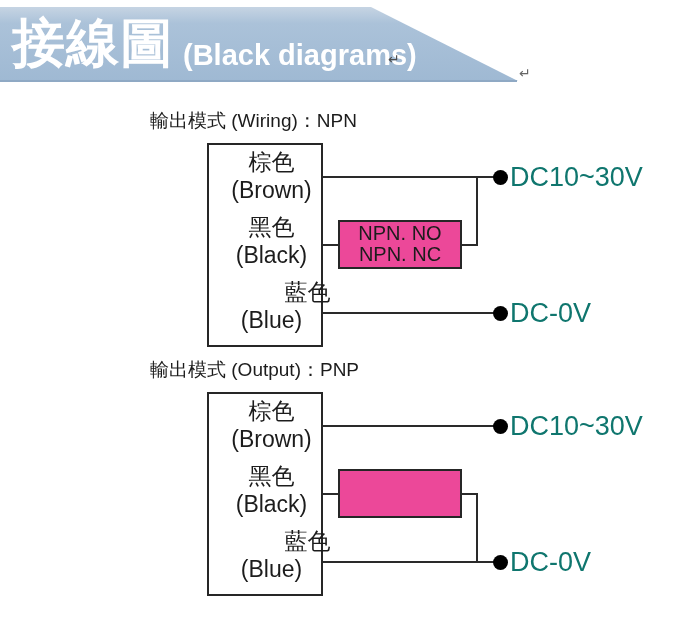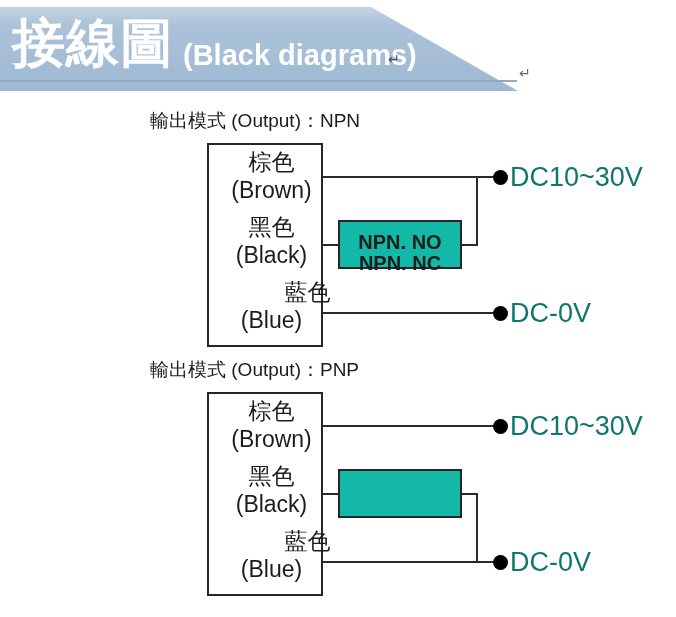--- a/index.html
+++ b/index.html
@@ -2,21 +2,21 @@
 <html><head>
 <meta charset="utf-8">
 <style>
   html,body{margin:0;padding:0;}
   body{
     width:676px;height:617px;position:relative;background:#ffffff;
     font-family:"Liberation Sans","DejaVu Sans",sans-serif;overflow:hidden;
   }
   
   .banner{
-    position:absolute;left:0;top:7px;width:518px;height:84px;
+    position:absolute;left:0;top:7px;width:518px;height:74px;
     clip-path:polygon(0 0,371px 0,518px 100%,0 100%);
     background:linear-gradient(180deg,#c6d4e3 0%,#abc2d9 22%,#9fb9d3 100%);
   }
   .banner-underline{
     position:absolute;left:0;top:80px;width:517px;height:2px;background:#8fa9c4;
   }
   .banner-title-cjk{
     position:absolute;left:12px;top:5px;font-size:53px;font-weight:bold;
     color:#ffffff;letter-spacing:1px;line-height:62px;white-space:nowrap;
   }
@@ -49,22 +49,22 @@
   .wire{position:absolute;height:2px;background:#2a2a2a;}
   .wire-brown{left:323px;top:71px;width:171px;}
   .wire-black{left:323px;top:139px;width:17px;}
   .wire-blue{left:323px;top:207px;width:171px;}
   .link-h{left:460px;top:139px;width:18px;}
   .link-v{position:absolute;left:476px;width:2px;background:#2a2a2a;}
   .diagram-npn .link-v{top:72px;height:69px;}
   .diagram-pnp .link-v{top:140px;height:69px;}
   .load-box{
     position:absolute;left:338px;top:115px;width:124px;height:49px;
-    border:2px solid #262626;background:#14b8a6;box-sizing:border-box;
-    text-align:center;padding-top:10px;font-weight:bold;
+    border:2px solid #262626;background:#ec4899;box-sizing:border-box;
+    text-align:center;padding-top:1px;
   }
   .load-line{font-size:20px;line-height:21px;color:#1c1c1c;white-space:nowrap;}
   .dot{position:absolute;width:15px;height:15px;border-radius:50%;background:#000;}
   .dot-pos{left:493px;top:65px;}
   .dot-neg{left:493px;top:201px;}
   .dc-label{
     position:absolute;left:510px;font-size:27px;color:#0f766e;
     line-height:30px;white-space:nowrap;text-align:right;
   }
   .dc-pos{top:57px;}
@@ -77,21 +77,21 @@
 
   <div class="banner">
     <div class="banner-title-cjk">接線圖</div>
     <div class="banner-title-en">(Black diagrams)</div>
     <div class="break-mark break-inner">↵</div>
   </div>
   <div class="banner-underline"></div>
   <div class="break-outer">↵</div>
 
   <div class="diagram diagram-npn">
-    <div class="diag-label">輸出模式 (Output)：NPN</div>
+    <div class="diag-label">輸出模式 (Wiring)：NPN</div>
 
     <div class="sensor-box">
       <div class="sb-row sb-r1">棕色</div>
       <div class="sb-row sb-r2">(Brown)</div>
       <div class="sb-row sb-r3">黑色</div>
       <div class="sb-row sb-r4">(Black)</div>
       <div class="sb-row sb-r5">藍色</div>
       <div class="sb-row sb-r6">(Blue)</div>
     </div>
 

